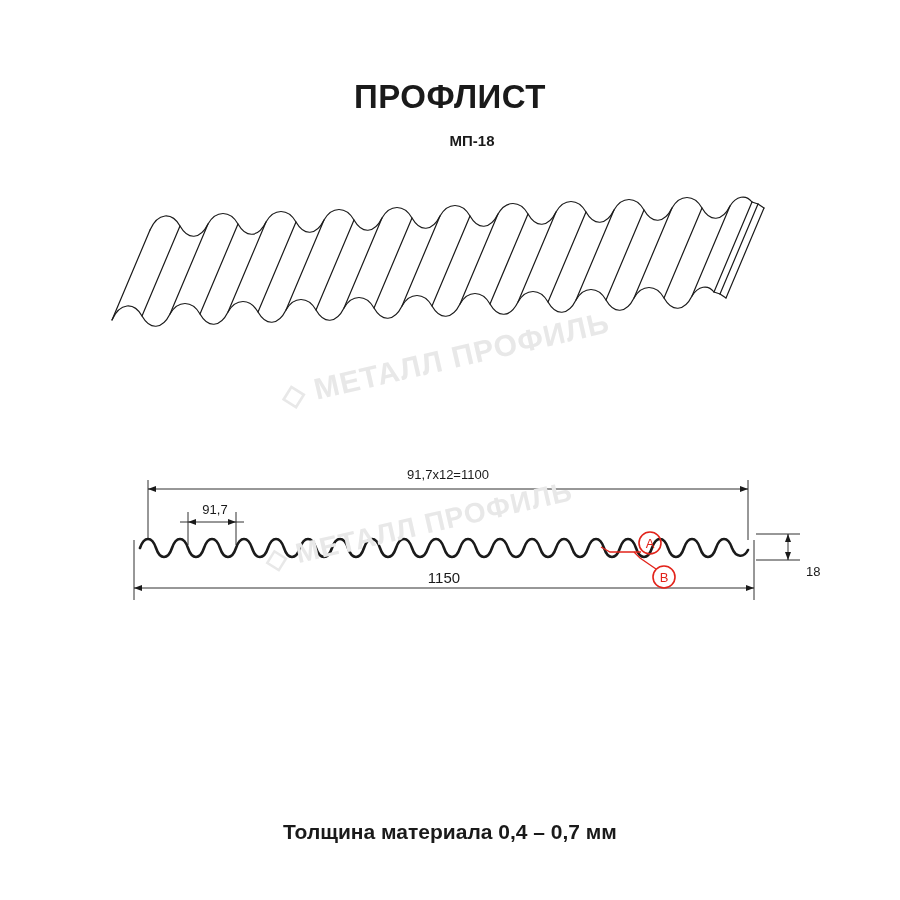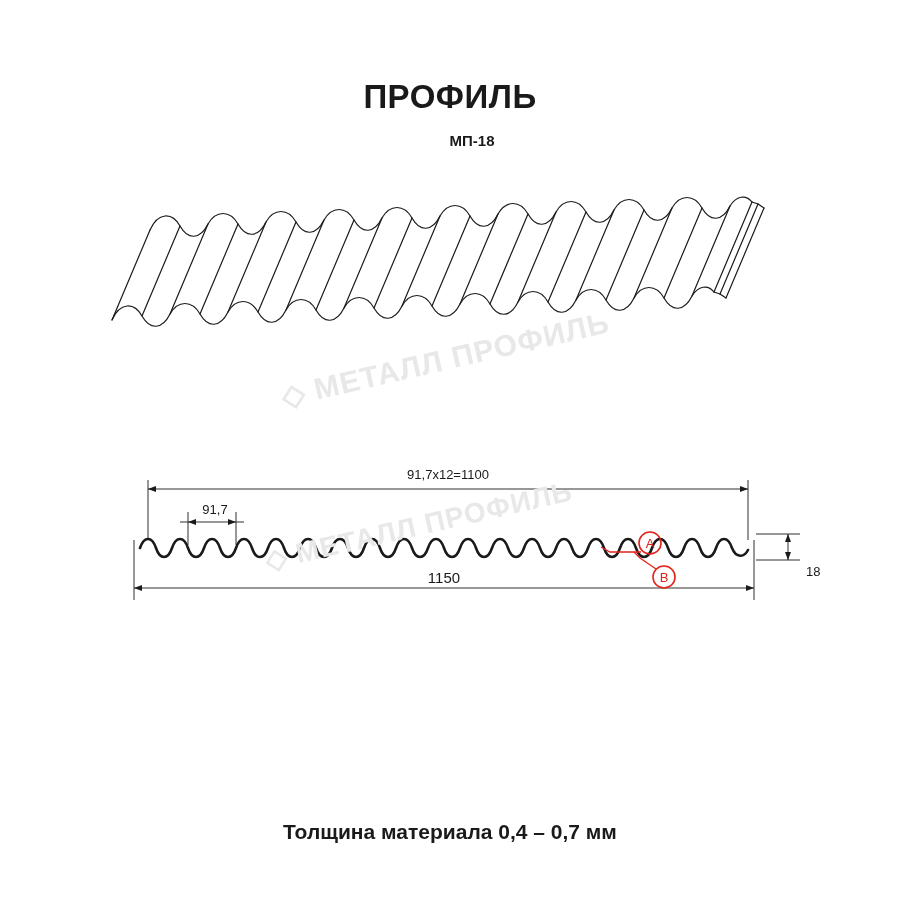--- a/index.html
+++ b/index.html
@@ -93,21 +93,21 @@
     font-size: 13px;
     fill: #e2231a;
     font-family: "Liberation Sans", sans-serif;
   }
 </style>
 </head>
 <body>
 
 <div class="page">
 
-  <div class="title">ПРОФИЛЬ</div>
+  <div class="title">ПРОФЛИСТ</div>
   <div class="subtitle">МП-18</div>
 
   <svg class="drawing" width="900" height="900" viewBox="0 0 900 900">
     <g fill="none" stroke="#1a1a1a" stroke-width="1.2" stroke-linejoin="round" stroke-linecap="round">
 
       <path d="M150,230
                C158,212 172,212 180,226
                C188,240 200,240 208,224
                C216,210 230,210 238,224
                C246,238 258,238 266,222

